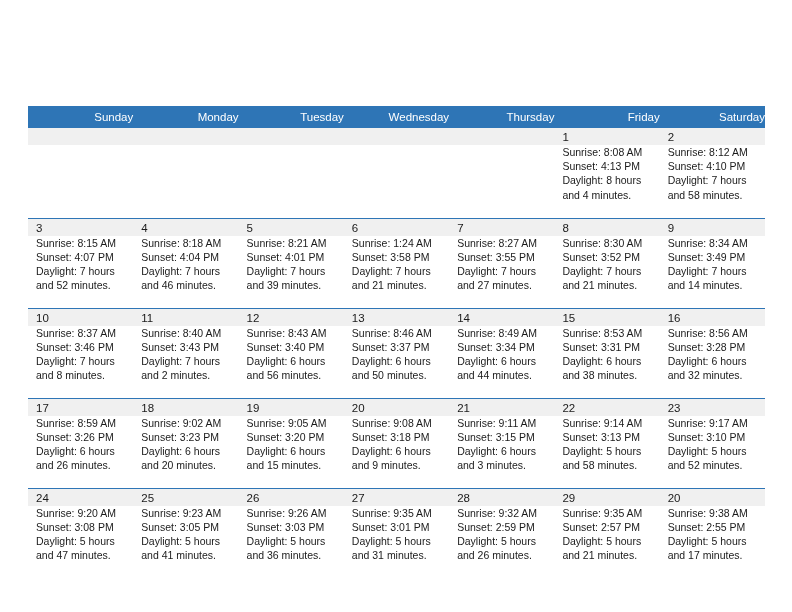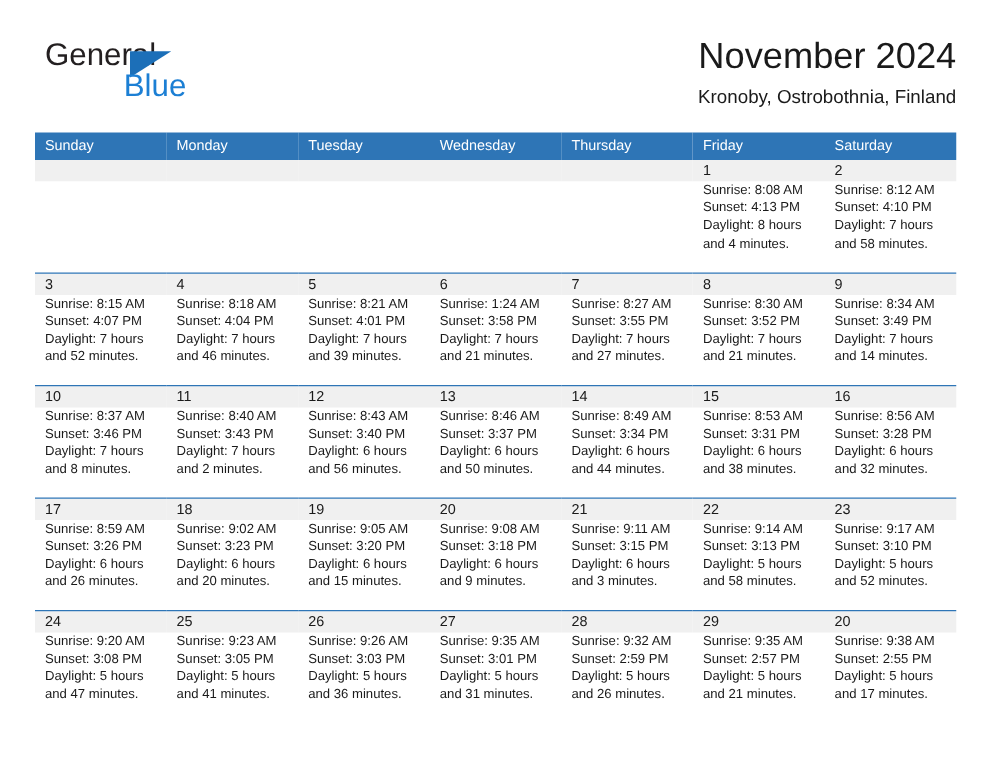--- a/index.html
+++ b/index.html
@@ -101,21 +101,21 @@
     width: 737px;
     border-collapse: collapse;
     table-layout: fixed;
   }
 
   .calendar th {
     background: #2e75b6;
     color: #ffffff;
     font-size: 11.5px;
     font-weight: normal;
-    text-align: left;
+    text-align: right;
     padding: 5px 0 5px 8px;
     height: 18px;
     vertical-align: middle;
     box-sizing: border-box;
   }
 
   .calendar td {
     vertical-align: top;
     padding: 0;
     border-top: 1.3px solid #2e75b6;
@@ -152,34 +152,20 @@
   }
   .cell-details div {
     white-space: nowrap;
   }
 </style>
 </head>
 <body>
 
 <div class="page">
 
-  <div class="header">
-
-    <div class="brand">
-      <span class="brand-general">General</span>
-      <span class="brand-triangle"></span>
-      <span class="brand-blue">Blue</span>
-    </div>
-
-    <div class="title-block">
-      <div class="cal-title">November 2024</div>
-      <div class="cal-subtitle">Kronoby, Ostrobothnia, Finland</div>
-    </div>
-
-  </div>
 
   <table class="calendar">
     <thead>
       <tr>
         <th>Sunday</th>
         <th>Monday</th>
         <th>Tuesday</th>
         <th>Wednesday</th>
         <th>Thursday</th>
         <th>Friday</th>

